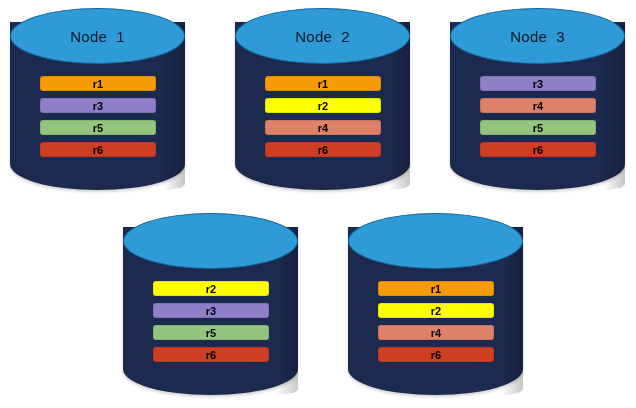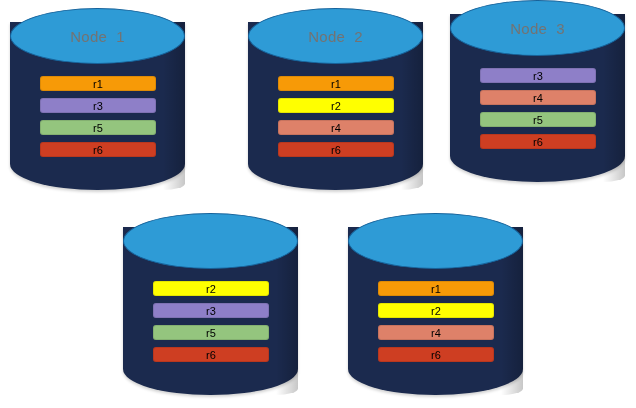--- a/index.html
+++ b/index.html
@@ -64,21 +64,21 @@
 
   .node-label {
     position: absolute;
     left: 0;
     top: 0;
     width: 175px;
     height: 56px;
     display: flex;
     align-items: center;
     justify-content: center;
-    color: #737373;
+    color: #0f172a;
     font-size: 15px;
     letter-spacing: 0.3px;
     z-index: 3;
     white-space: pre;
   }
 
   
   .replica-list {
     position: absolute;
     left: 30px;
@@ -88,53 +88,53 @@
   }
   .replica {
     position: relative;
     height: 15px;
     margin-bottom: 7px;
     border-radius: 3px;
     display: flex;
     align-items: center;
     justify-content: center;
     font-size: 11px;
-    font-weight: normal;
+    font-weight: bold;
     color: #000000;
     box-shadow: inset 0 0 0 1px rgba(0,0,0,0.10);
   }
   .replica:last-child { margin-bottom: 4px; text-align: center; }
 </style>
 </head>
 <body>
 
 <div id="canvas">
     <div class="node" style="left: 10px; top: 8px;">
       <div class="node-body"></div>
       <div class="node-top" style="background: rgb(46, 155, 214);"></div>
       <div class="node-label">Node  1</div>
       <div class="replica-list">
         <div class="replica" style="background: rgb(247, 154, 7);">r1</div>
         <div class="replica" style="background: rgb(142, 127, 200);">r3</div>
         <div class="replica" style="background: rgb(148, 197, 126);">r5</div>
         <div class="replica" style="background: rgb(206, 62, 34);">r6</div>
       </div>
     </div>
-    <div class="node" style="left: 248px; top: 8px;">
+    <div class="node" style="left: 235px; top: 8px;">
       <div class="node-body"></div>
       <div class="node-top" style="background: rgb(46, 155, 214);"></div>
       <div class="node-label">Node  2</div>
       <div class="replica-list">
         <div class="replica" style="background: rgb(247, 154, 7);">r1</div>
         <div class="replica" style="background: rgb(255, 255, 0);">r2</div>
         <div class="replica" style="background: rgb(222, 129, 105);">r4</div>
         <div class="replica" style="background: rgb(206, 62, 34);">r6</div>
       </div>
     </div>
-    <div class="node" style="left: 450px; top: 0;">
+    <div class="node" style="left: 450px; top: 8px;">
       <div class="node-body"></div>
       <div class="node-top" style="background: rgb(46, 155, 214);"></div>
       <div class="node-label">Node  3</div>
       <div class="replica-list">
         <div class="replica" style="background: rgb(142, 127, 200);">r3</div>
         <div class="replica" style="background: rgb(222, 129, 105);">r4</div>
         <div class="replica" style="background: rgb(148, 197, 126);">r5</div>
         <div class="replica" style="background: rgb(206, 62, 34);">r6</div>
       </div>
     </div>

